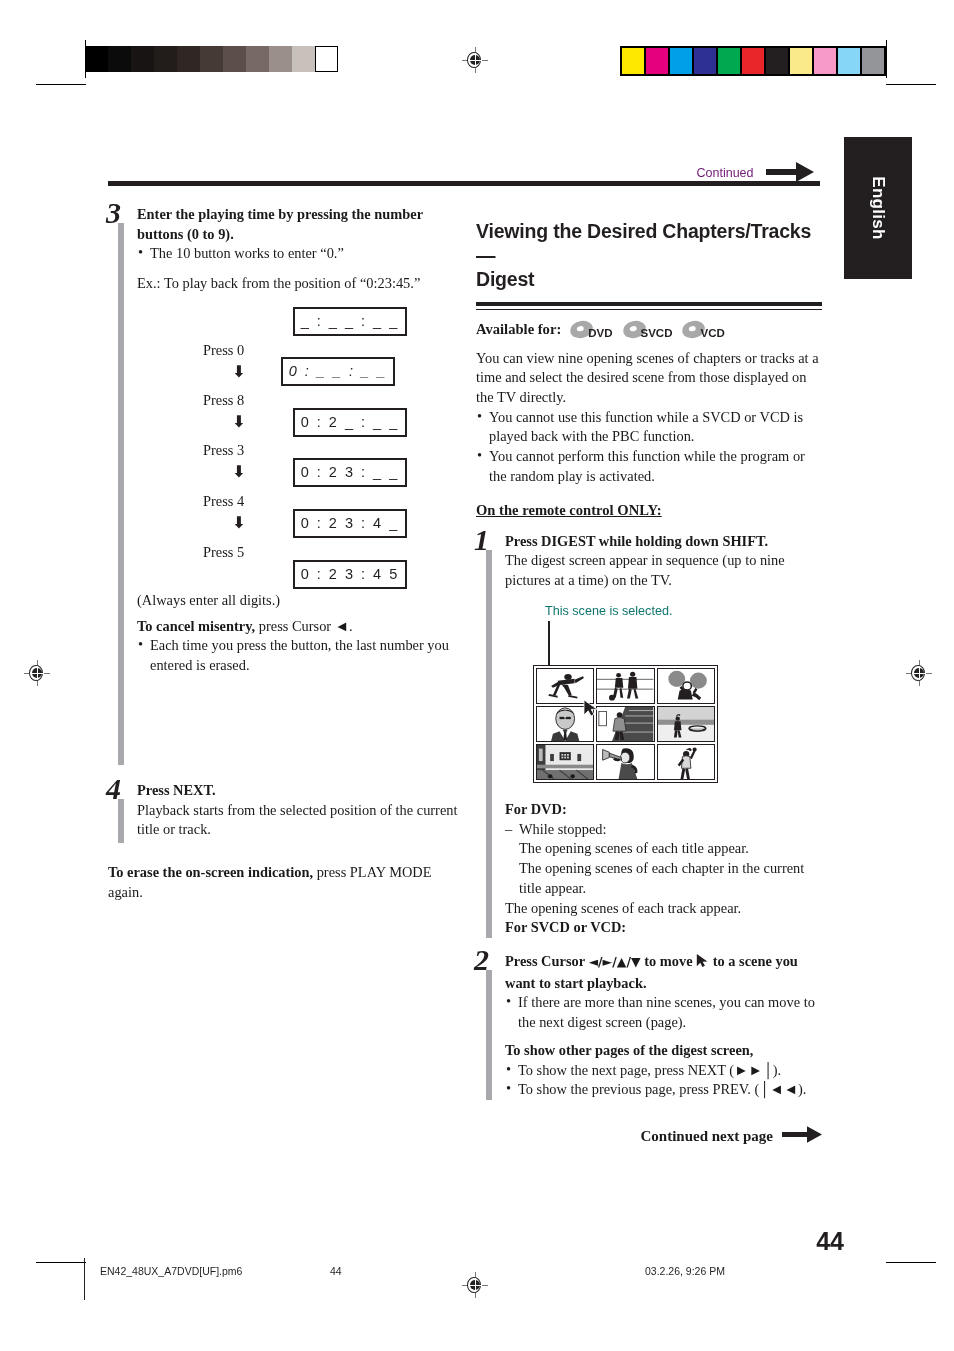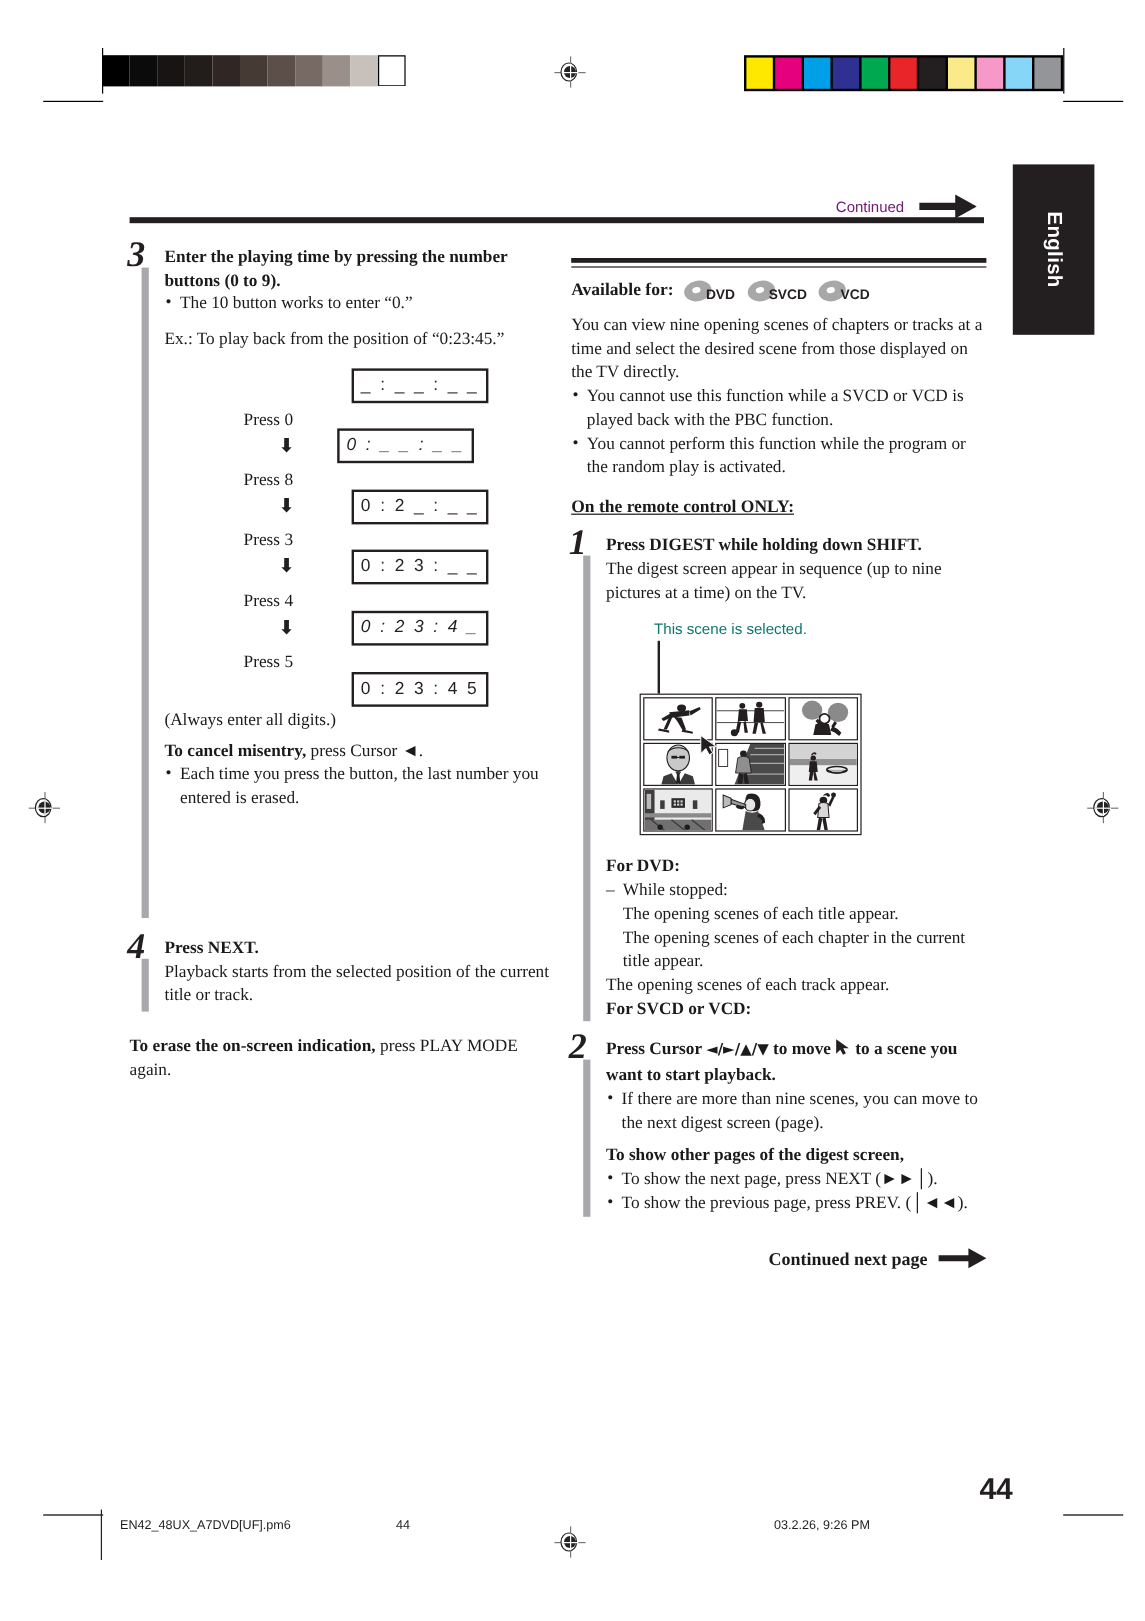--- a/index.html
+++ b/index.html
@@ -219,21 +219,21 @@
         <div class="darrow" style="left:95px;top:107px;">⬇</div>
 
         <div class="tbox" style="left:156px;top:101px;">0 : 2 _ : _ _</div>
         <div class="plabel" style="left:66px;top:134px;">Press 3</div>
         <div class="darrow" style="left:95px;top:157px;">⬇</div>
 
         <div class="tbox" style="left:156px;top:151px;">0 : 2 3 : _ _</div>
         <div class="plabel" style="left:66px;top:185px;">Press 4</div>
         <div class="darrow" style="left:95px;top:208px;">⬇</div>
 
-        <div class="tbox" style="left:156px;top:202px;font-style:italic;">0 : 2 3 : 4 _</div>
+        <div class="tbox" style="left:156px;top:202px;">0 : 2 3 : 4 _</div>
         <div class="plabel" style="left:66px;top:236px;">Press 5</div>
 
         <div class="tbox" style="left:156px;top:253px;">0 : 2 3 : 4 5</div>
       </div>
 
       <p style="margin-top:4px;">(Always enter all digits.)</p>
       <div class="gap-s"></div>
       <p>
         <b>To cancel misentry,</b><span> press Cursor ◄.</span>
       </p>
@@ -252,20 +252,24 @@
     </div>
   </div>
 
   <p style="font-size:14.4px;line-height:1.37;margin-top:20px;">
     <b>To erase the on-screen indication,</b><span> press PLAY MODE again.</span>
   </p>
 </div>
 
 <div class="abs col-right">
 
+  <h2 class="sec-h" style="margin-top:14px;">
+    <span>Viewing the Desired Chapters/Tracks—</span><br>
+    <span>Digest</span>
+  </h2>
   <div class="sec-rule"></div>
   <div class="sec-rule2"></div>
 
   <div class="avail">
     <span class="lbl">Available for:</span>
     <span class="disc-item">
       <span class="disc"></span>
       <span class="disc-txt">DVD</span>
     </span>
     <span class="disc-item">

